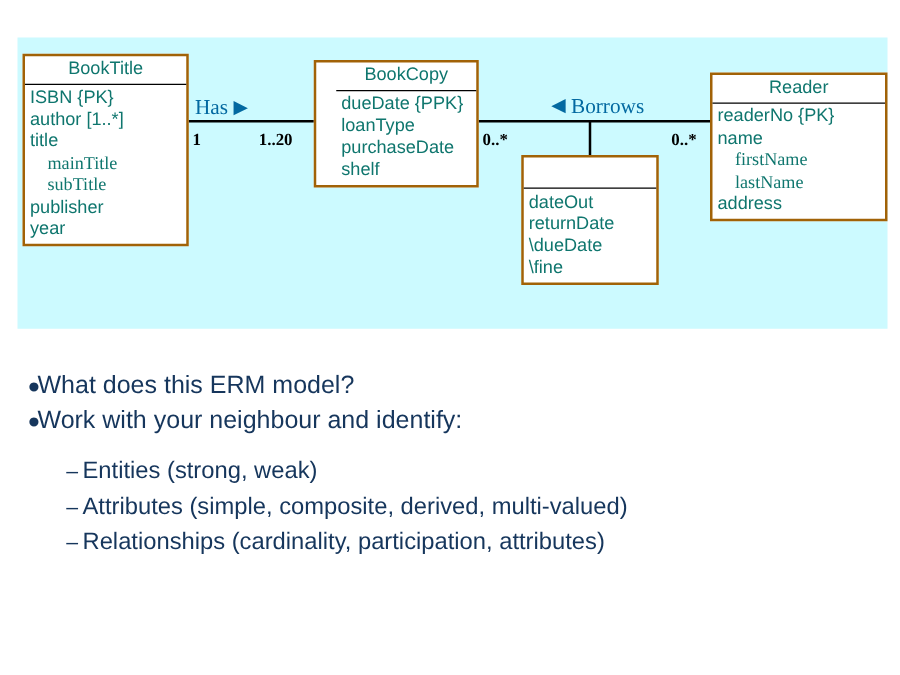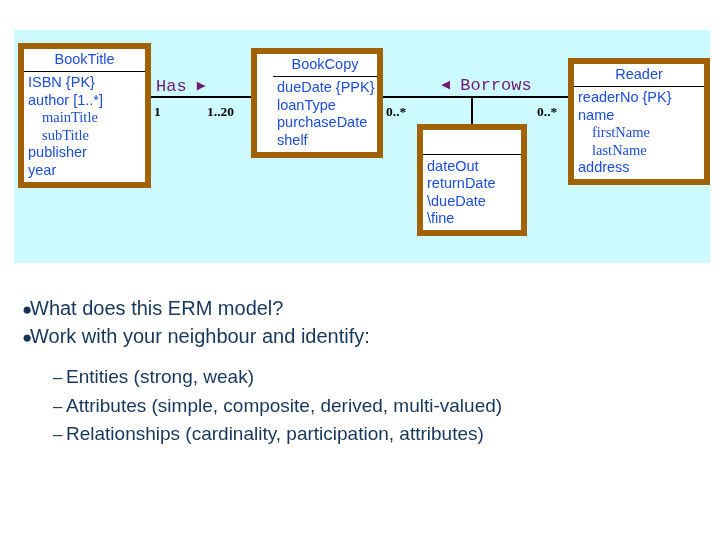--- a/index.html
+++ b/index.html
@@ -21,24 +21,24 @@
     left: 14px;
     top: 30px;
     width: 696px;
     height: 233px;
     background: #ccfaff;
   }
 
   .entity-box {
     position: absolute;
     background: #ffffff;
-    border: 6px solid #a16207;
+    border: 2px solid #a16207;
     box-sizing: border-box;
     font-size: 14.5px;
-    color: #1d4ed8;
+    color: #0f766e;
     line-height: 1.0;
   }
   .entity-title {
     text-align: center;
     font-size: 14.5px;
     padding: 3px 4px 4px 4px;
     border-bottom: 1.5px solid #000000;
     white-space: nowrap;
   }
   .entity-title.blank {
@@ -68,23 +68,23 @@
     position: absolute;
     background: #000000;
   }
   #conn-has     { left: 133px; top: 66px;  width: 108px; height: 1.5px; }
   #conn-borrows { left: 366px; top: 66px;  width: 192px; height: 1.5px; }
   #conn-loan-v  { left: 457px; top: 66px;  width: 1.5px; height: 30px; }
 
   
   .rel-label {
     position: absolute;
-    font-family: Liberation Mono, monospace;
+    font-family: Liberation Serif, serif;
     font-size: 17px;
-    color: #701a75;
+    color: #0369a1;
     white-space: nowrap;
   }
   #rel-has     { left: 142px; top: 46px; }
   #rel-borrows { left: 427px; top: 45px; }
   .rel-arrow {
     font-size: 15px;
     vertical-align: 1px;
   }
 
   .cardinality {
@@ -170,20 +170,21 @@
     <span>Borrows</span>
   </div>
   <div class="cardinality" id="card-borr-left">0..*</div>
   <div class="cardinality" id="card-borr-right">0..*</div>
 
   <div class="entity-box" id="box-booktitle">
     <div class="entity-title">BookTitle</div>
     <div class="entity-attrs">
       <div class="attr">ISBN {PK}</div>
       <div class="attr">author  [1..*]</div>
+      <div class="attr">title</div>
       <div class="attr indent">mainTitle</div>
       <div class="attr indent">subTitle</div>
       <div class="attr">publisher</div>
       <div class="attr">year</div>
     </div>
   </div>
 
   <div class="entity-box" id="box-bookcopy">
     <div class="entity-title">BookCopy</div>
     <div class="entity-attrs">

